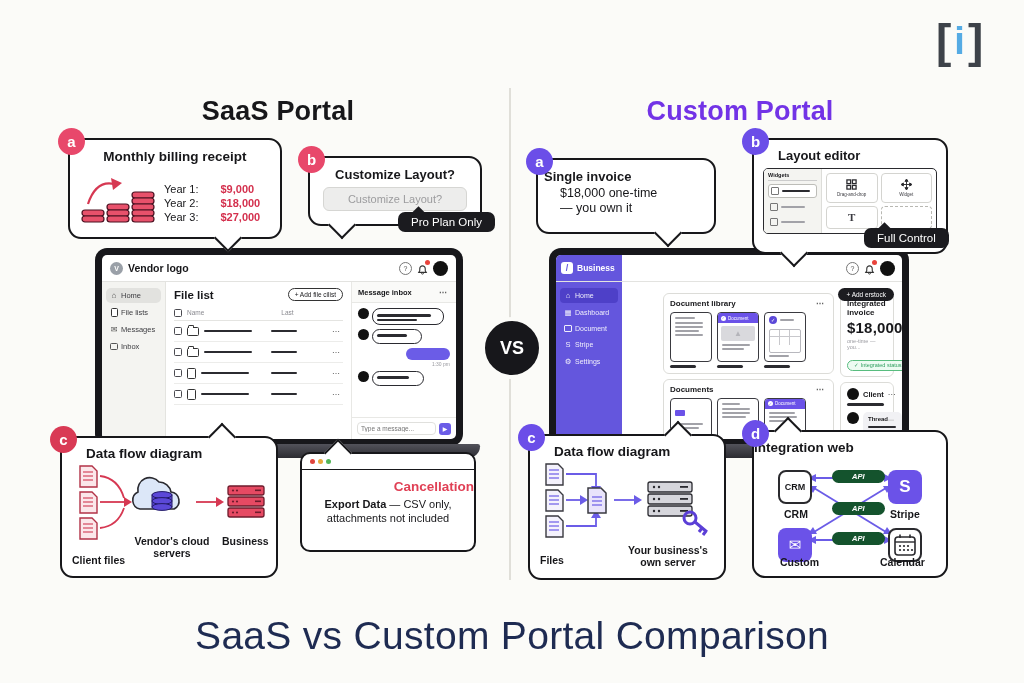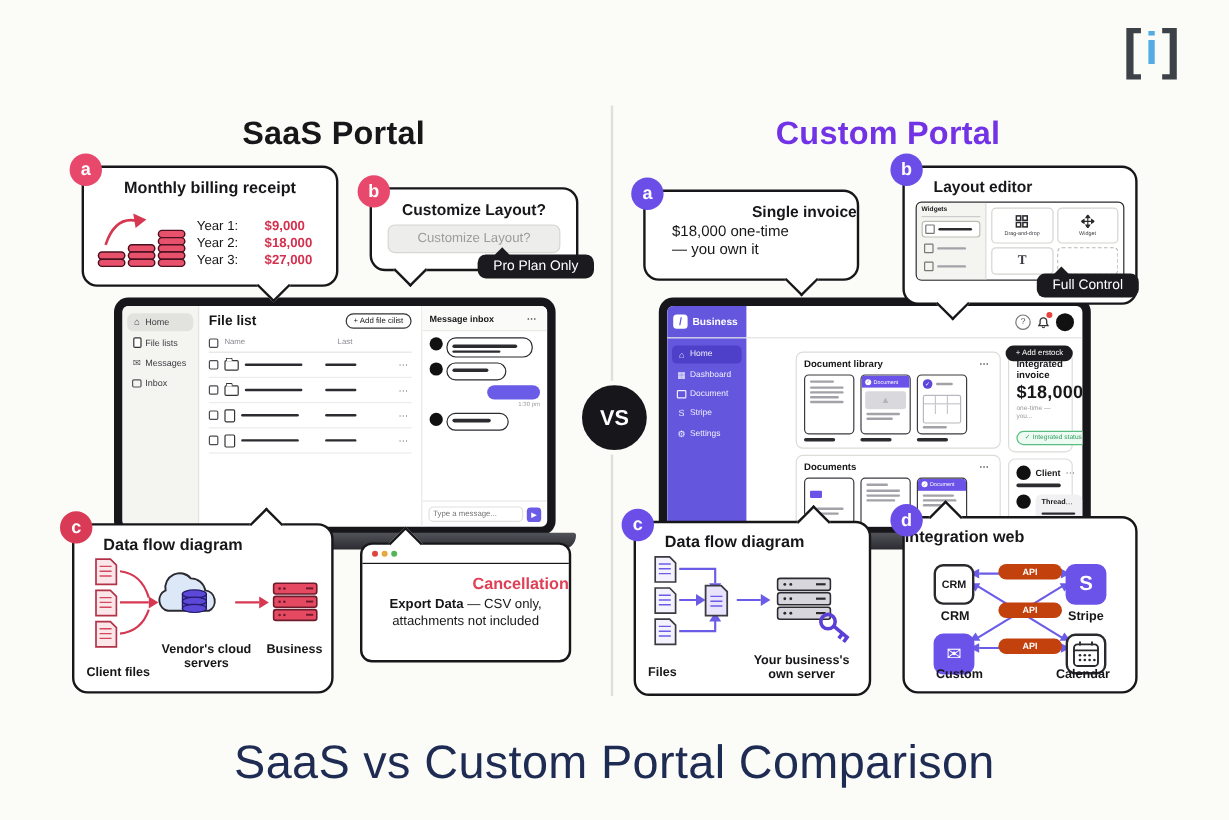--- a/index.html
+++ b/index.html
@@ -119,22 +119,22 @@
               color:#2f9e5f;font-size:5.5px;padding:1.5px 6px;border-radius:8px;white-space:nowrap;}
   .amount{font-size:15px;font-weight:800;letter-spacing:.2px;}
   .note{font-size:5.5px;color:#9a9aa0;margin:2px 0 3px;}
   .threadbub{background:#f1f1f4;border-radius:5px;padding:4px 5px;}
   
   .df-label{position:absolute;font-size:10.5px;font-weight:800;line-height:12px;}
   .node{position:absolute;width:34px;height:34px;border-radius:8px;display:flex;align-items:center;
         justify-content:center;box-sizing:border-box;}
   .node.outline{background:#fff;border:2px solid #2a2a2e;font-size:9px;font-weight:800;}
   .node.fill{background:#6b52e8;color:#fff;font-size:17px;font-weight:800;}
-  .api{position:absolute;background:#c2410c;color:#fff;font-size:7.5px;font-weight:700;
-       padding:2px 20px;border-radius:8px;z-index:2;}
+  .api{position:absolute;background:#14532d;color:#fff;font-size:7.5px;font-weight:700;
+       padding:2px 20px;border-radius:8px;z-index:2;font-style:italic;}
   .mini-ui{margin:5px 9px 0;border:1.5px solid #2a2a2e;border-radius:5px;height:64px;display:flex;
            overflow:hidden;background:#fff;}
   .wpanel{width:58px;background:#f4f4f1;border-right:1px solid #ddddd9;padding:3px 4px;box-sizing:border-box;}
   .wtitle{font-size:5.5px;font-weight:800;border-bottom:1px solid #ccc;padding-bottom:2px;margin-bottom:3px;}
   .wrow{display:flex;align-items:center;gap:3px;margin-bottom:3px;padding:2px 2px;}
   .wrow.sel{border:1px solid #bdbdb8;border-radius:3px;background:#fff;}
   .wsq{width:6px;height:6px;border:1px solid #777;border-radius:1px;flex:0 0 auto;}
   .warea{flex:1;display:grid;grid-template-columns:1fr 1fr;gap:3px;padding:4px;}
   .wcard{border:1px solid #d4d4d0;border-radius:4px;display:flex;flex-direction:column;align-items:center;
          justify-content:center;gap:2px;font-size:4.5px;color:#3a3a40;background:#fff;}
@@ -156,20 +156,34 @@
     <span class="br">[</span>
     <span class="bi">i</span>
     <span class="br">]</span>
   </div>
 
   <div class="col-title" style="left:128px;color:#17171a;">SaaS Portal</div>
   <div class="col-title" style="left:590px;color:#7233e6;">Custom Portal</div>
 
   <div class="laptop" style="left:95px;top:248px;width:368px;height:198px;">
     <div class="screen">
+      <div class="topbar">
+        <span class="avatar" style="width:13px;height:13px;background:#9aa0a8;display:flex;align-items:center;justify-content:center;color:#fff;font-size:7px;font-weight:700;">V</span>
+        <span style="font-size:10.5px;font-weight:800;">Vendor logo</span>
+        <span class="grow"></span>
+        <span class="helpdot">?</span>
+        <span class="belldot">
+          <svg viewBox="0 0 16 16" width="11" height="12">
+              <path d="M8 2a4 4 0 0 0-4 4v3l-1.5 2.5h11L12 9V6a4 4 0 0 0-4-4z" fill="none" stroke="#333" stroke-width="1.6"></path>
+              <path d="M6.5 12.5a1.5 1.5 0 0 0 3 0" fill="none" stroke="#333" stroke-width="1.3"></path>
+            </svg>
+          <span class="reddot"></span>
+        </span>
+        <span class="avatar" style="width:15px;height:15px;"></span>
+      </div>
       <div class="sbody">
         <div class="sidebar1">
           <div class="sitem active">
               <span class="ic">⌂</span>
               <span>Home</span>
             </div>
           <div class="sitem">
               <span class="ic">
                 <span class="page" style="width:5px;height:7px;"></span>
               </span>
@@ -544,21 +558,21 @@
     <div style="text-align:right;font-size:13.5px;font-weight:800;color:#e04055;margin-top:9px;">Cancellation</div>
     <div style="text-align:center;font-size:11px;line-height:14px;margin-top:3px;">
       <b>Export Data</b><span> — CSV only,</span><br>
       <span>attachments not included</span>
     </div>
   </div>
 
   <div class="callout" style="left:536px;top:158px;width:176px;height:72px;">
     <span class="badge purple">a</span>
     <span class="tail down" style="left:120px;"></span>
-    <div style="font-size:13px;font-weight:800;margin:9px 0 0 6px;text-align:right;">Single invoice</div>
+    <div style="font-size:13px;font-weight:800;margin:9px 0 0 6px;">Single invoice</div>
     <div style="font-size:12.5px;margin:2px 0 0 22px;">$18,000 one-time</div>
     <div style="font-size:12.5px;margin:1px 0 0 22px;">— you own it</div>
   </div>
 
   <div class="callout" style="left:752px;top:138px;width:192px;height:112px;">
     <span class="badge purple">b</span>
     <span class="tail down" style="left:30px;"></span>
     <div style="font-size:13px;font-weight:800;margin:8px 0 0 24px;">Layout editor</div>
     <div class="mini-ui">
       <div class="wpanel">

